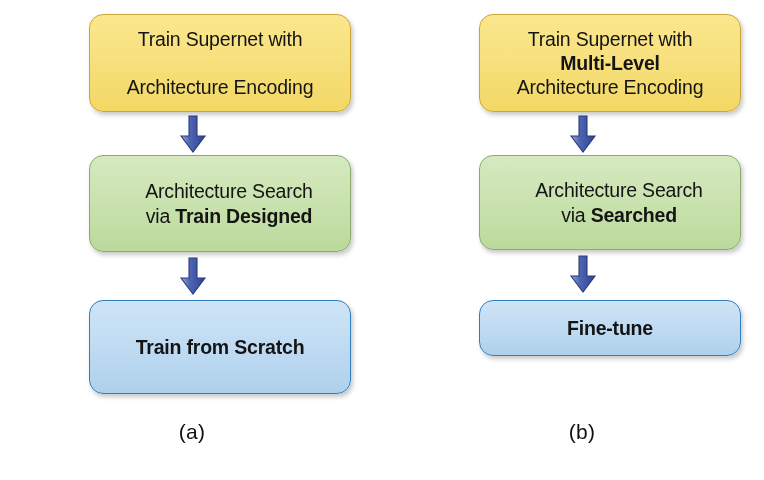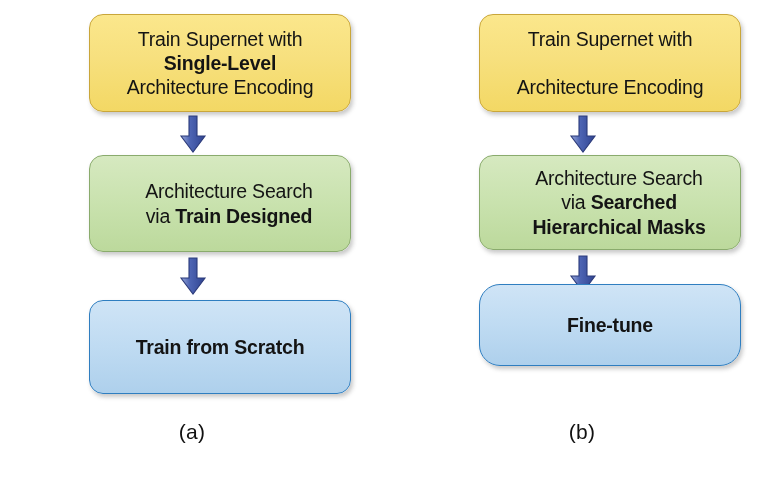--- a/index.html
+++ b/index.html
@@ -66,21 +66,21 @@
     background: linear-gradient(180deg, #d6e9c0 0%, #c9e2ae 50%, #bcd99c 100%);
     border: 1.4px solid #8aab6d;
     padding-left: 26px;
   }
   .node-blue {
     top: 300px;
     height: 94px;
     background: linear-gradient(180deg, #cfe4f6 0%, #bfdbf2 50%, #aed0ec 100%);
     border: 1.4px solid #2f7ec0;
   }
-  .col-b .node-blue { top: 284px; height: 82px; border-radius: 21px; }
+  .col-b .node-blue { top: 300px; height: 56px; }
   .col-b .node-green { top: 155px; height: 95px; }
 
   
   .arrow {
     position: absolute;
     left: 134px;
     width: 34px;
     height: 40px;
   }
   .arrow-1 { top: 114px; }
@@ -102,21 +102,21 @@
 </head>
 <body>
 
 <div id="canvas">
 
   <div class="column col-a">
 
     <div class="node node-yellow">
       <span class="txt">
         <span>Train Supernet with</span><br>
-        <span class="b">Single-Level</span><br>
+        <br>
         <span>Architecture Encoding</span>
       </span>
     </div>
 
     <div class="arrow arrow-1">
       <svg width="34" height="40" viewBox="0 0 34 40" xmlns="http://www.w3.org/2000/svg">
         <defs>
           <linearGradient id="agA1" x1="0" y1="0" x2="1" y2="0">
             <stop offset="0%" stop-color="#9aa9d8"></stop>
             <stop offset="35%" stop-color="#4f66b5"></stop>
@@ -154,21 +154,21 @@
     </div>
 
     <div class="caption">(a)</div>
   </div>
 
   <div class="column col-b">
 
     <div class="node node-yellow">
       <span class="txt">
         <span>Train Supernet with</span><br>
-        <br>
+        <span class="b">Multi-Level</span><br>
         <span>Architecture Encoding</span>
       </span>
     </div>
 
     <div class="arrow arrow-1">
       <svg width="34" height="40" viewBox="0 0 34 40" xmlns="http://www.w3.org/2000/svg">
         <defs>
           <linearGradient id="agB1" x1="0" y1="0" x2="1" y2="0">
             <stop offset="0%" stop-color="#9aa9d8"></stop>
             <stop offset="35%" stop-color="#4f66b5"></stop>
@@ -176,21 +176,20 @@
           </linearGradient>
         </defs>
         <path d="M13 2 H21 V22 H29 L17 38 L5 22 H13 Z" fill="url(#agB1)" stroke="#2b3a7a" stroke-width="1.1"></path>
       </svg>
     </div>
 
     <div class="node node-green">
       <span class="txt">
         <span>Architecture Search</span><br>
         <span>via </span><span class="b">Searched</span><br>
-        <span class="b">Hierarchical Masks</span>
       </span>
     </div>
 
     <div class="arrow arrow-2">
       <svg width="34" height="40" viewBox="0 0 34 40" xmlns="http://www.w3.org/2000/svg">
         <defs>
           <linearGradient id="agB2" x1="0" y1="0" x2="1" y2="0">
             <stop offset="0%" stop-color="#9aa9d8"></stop>
             <stop offset="35%" stop-color="#4f66b5"></stop>
             <stop offset="100%" stop-color="#2f4390"></stop>

